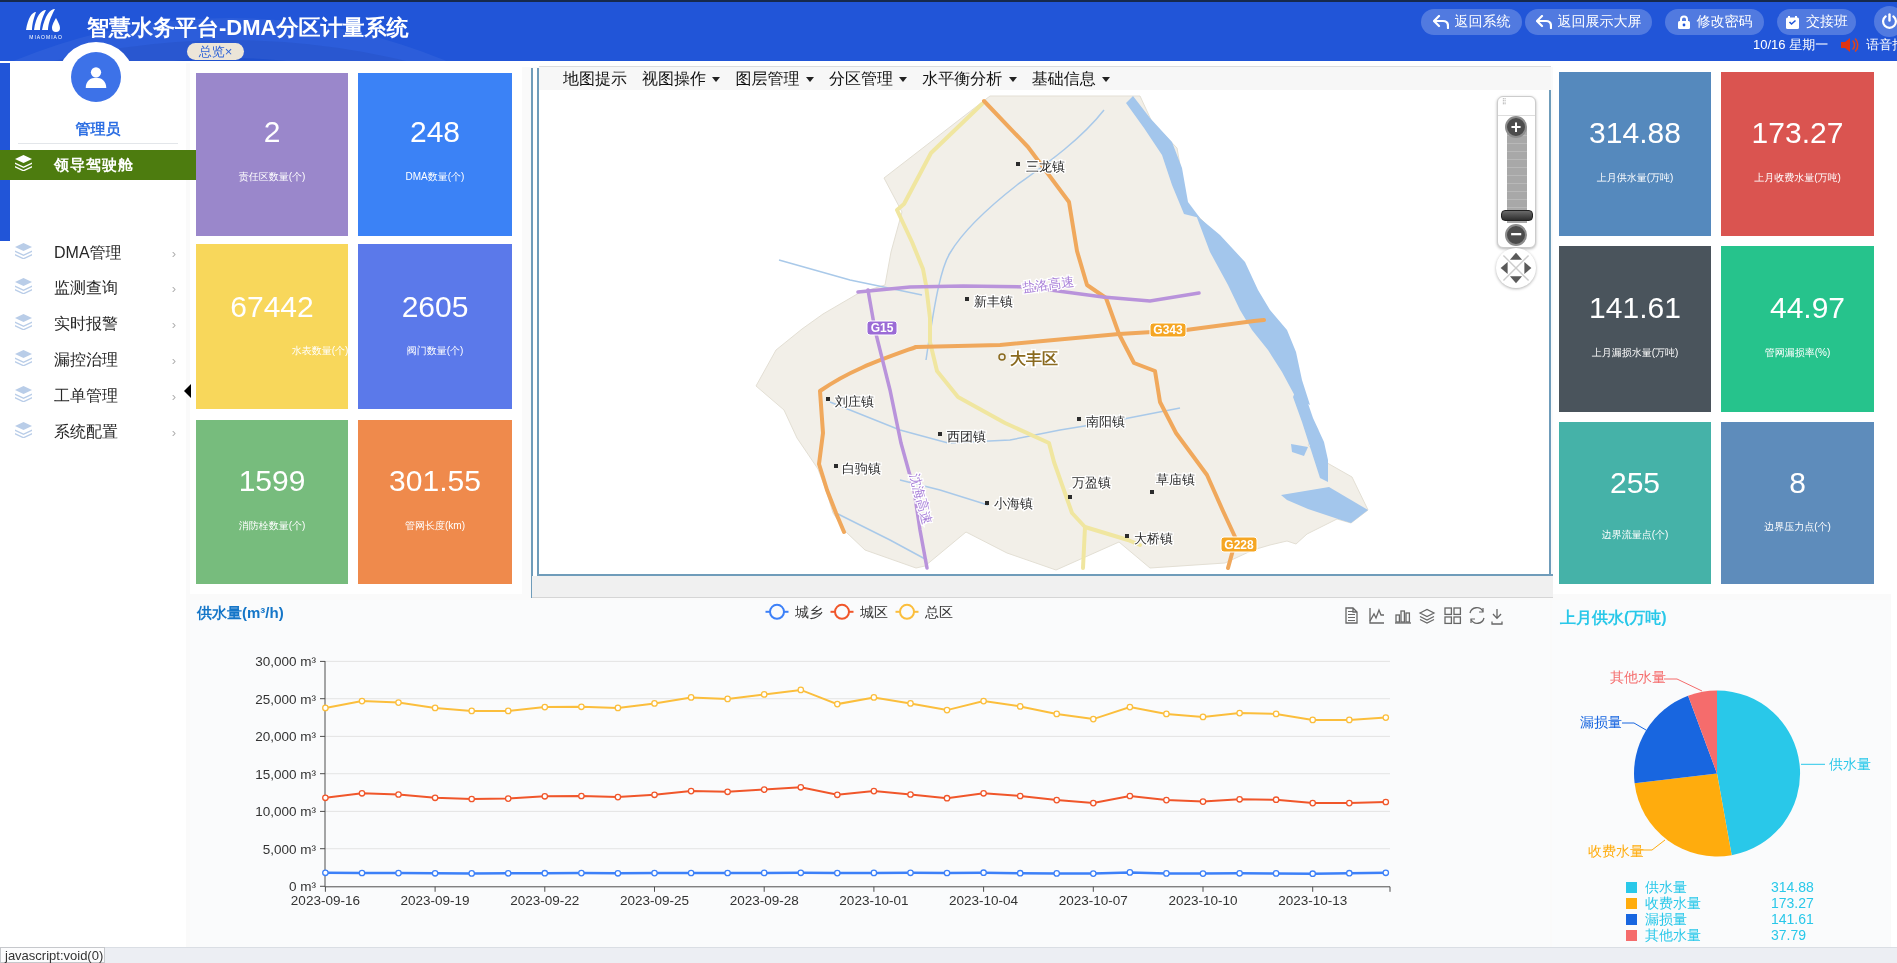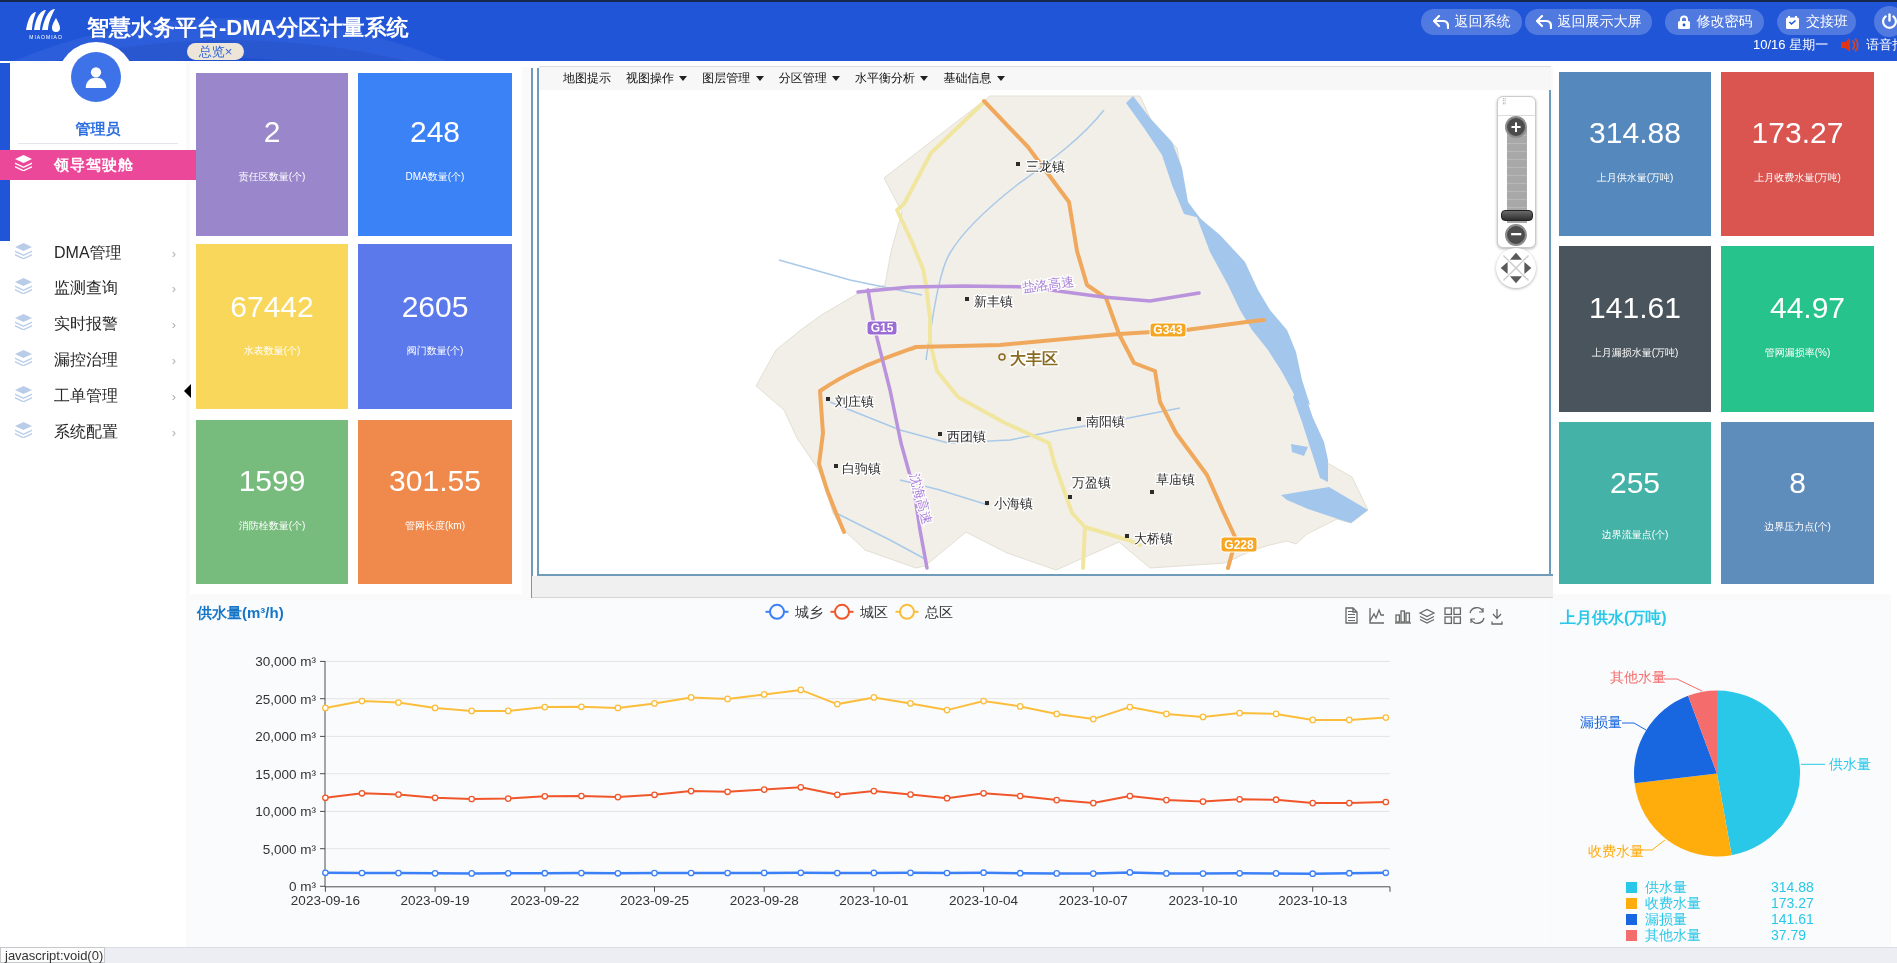--- a/index.html
+++ b/index.html
@@ -21,36 +21,36 @@
 
 
 #tab { position:absolute; left:187px; top:43px; width:57px; height:17px; background:#ece5d8; border-radius:9px; color:#2f64d8; font-size:13px; text-align:center; line-height:17px; }
 
 
 #sidebar { position:absolute; left:10px; top:63px; width:176px; height:884px; background:#fff; border-radius:8px 0 0 0; }
 #sidebar .ring { position:absolute; left:47px; top:-21px; width:78px; height:78px; border-radius:50%; background:#fff; }
 #sidebar .avcirc { position:absolute; left:61px; top:-11px; width:50px; height:50px; border-radius:50%; background:#3d72e8; display:flex; align-items:center; justify-content:center; }
 #sidebar .uname { position:absolute; left:0; top:57px; width:176px; text-align:center; color:#2d6fe3; font-size:15px; font-weight:bold; }
 #sidebar .divider { position:absolute; left:8px; top:80px; width:160px; height:1px; background:#e3e6ea; }
-.mi-active { position:absolute; left:-10px; top:87px; width:216px; height:30px; background:#ec4899; color:#fff; }
+.mi-active { position:absolute; left:-10px; top:87px; width:216px; height:30px; background:#4d7c0f; color:#fff; }
 .mi-sub { position:absolute; left:-10px; top:117px; width:186px; height:50px; background:#3d7bf7; color:#fff; }
 .mi { position:absolute; left:0; width:176px; height:36px; color:#262626; }
 .mi .t, .mi-active .t { position:absolute; left:44px; top:50%; transform:translateY(-50%); font-size:16px; }
 .mi-active .t { left:54px; font-size:15px; color:#fff; font-weight:bold; letter-spacing:1px;}
 .mi .chev { position:absolute; right:10px; top:50%; transform:translateY(-50%); color:#b0b0b0; font-size:13px; }
 .mi-active .chev { position:absolute; right:10px; top:50%; transform:translateY(-50%); color:#fff; font-size:13px; font-weight:bold; }
 .mi .ico { position:absolute; left:5px; top:50%; transform:translateY(-50%); } .mi-active .ico { position:absolute; left:15px; top:50%; transform:translateY(-50%); }
 #collapse { position:absolute; left:184px; top:384px; width:0; height:0; border-top:7px solid transparent; border-bottom:7px solid transparent; border-right:7px solid #000; }
 
 
 .card { position:absolute; color:#fff; text-align:center; }
 .card .num { position:absolute; width:100%; font-size:30px; }
 .card .lbl { position:absolute; width:100%; font-size:10px; }
 #map-split { position:absolute; left:531px; top:68px; width:8px; height:530px; background:#fff; border-left:2px solid #6f9cba; border-right:2px solid #6f9cba; }
-#map-toolbar { position:absolute; left:539px; top:66px; width:1012px; height:31px; background:#f7f7f7; border-bottom:1px solid #d9d9d9; border-top:1px solid #dcdcdc; font-size:12px; color:#111; line-height:23px; }
+#map-toolbar { position:absolute; left:539px; top:66px; width:1012px; height:31px; background:#f7f7f7; border-bottom:1px solid #d9d9d9; border-top:1px solid #dcdcdc; font-size:16px; color:#111; line-height:23px; }
 #map-toolbar span { margin-right:15px; }
 #map-toolbar b { display:inline-block; width:0; height:0; border-left:4px solid transparent; border-right:4px solid transparent; border-top:5px solid #222; margin-left:2px; vertical-align:middle; }
 #mapbox { position:absolute; left:539px; top:90px; width:1012px; height:484px; background:#fff; border-right:2px solid #6f9cba; }
 #map-bottom { position:absolute; left:539px; top:574px; width:1014px; height:2px; background:#6f9cba; }
 #map-status { position:absolute; left:532px; top:576px; width:1021px; height:22px; background:#f0f0f0; border-bottom:1px solid #d5d5d5; }
 
 
 #chart-panel { position:absolute; left:190px; top:600px; width:1360px; height:347px; background:#fafbfc; }
 #pie-panel { position:absolute; left:1552px; top:600px; width:338px; height:347px; background:#fafbfc; }
 #content-bg { position:absolute; left:186px; top:63px; width:1705px; height:884px; background:#fafafa; }
@@ -197,21 +197,21 @@
 <div class="card" style="left:196px;top:73px;width:152px;height:163px;background:#9a87cb;">
     <div class="num" style="top:42px;">2</div>
     <div class="lbl" style="top:97px;">责任区数量(个)</div>
   </div>
 <div class="card" style="left:358px;top:73px;width:154px;height:163px;background:#3b82f6;">
     <div class="num" style="top:42px;">248</div>
     <div class="lbl" style="top:97px;">DMA数量(个)</div>
   </div>
 <div class="card" style="left:196px;top:244px;width:152px;height:165px;background:#f8d75b;">
     <div class="num" style="top:46px;">67442</div>
-    <div class="lbl" style="top:100px;">水表数量(个)</div>
+    <div class="lbl" style="top:100px;margin-left:48px;">水表数量(个)</div>
   </div>
 <div class="card" style="left:358px;top:244px;width:154px;height:165px;background:#5b79ea;">
     <div class="num" style="top:46px;">2605</div>
     <div class="lbl" style="top:100px;">阀门数量(个)</div>
   </div>
 <div class="card" style="left:196px;top:420px;width:152px;height:164px;background:#77bc7d;">
     <div class="num" style="top:44px;">1599</div>
     <div class="lbl" style="top:99px;">消防栓数量(个)</div>
   </div>
 <div class="card" style="left:358px;top:420px;width:154px;height:164px;background:#ef8a4c;">

